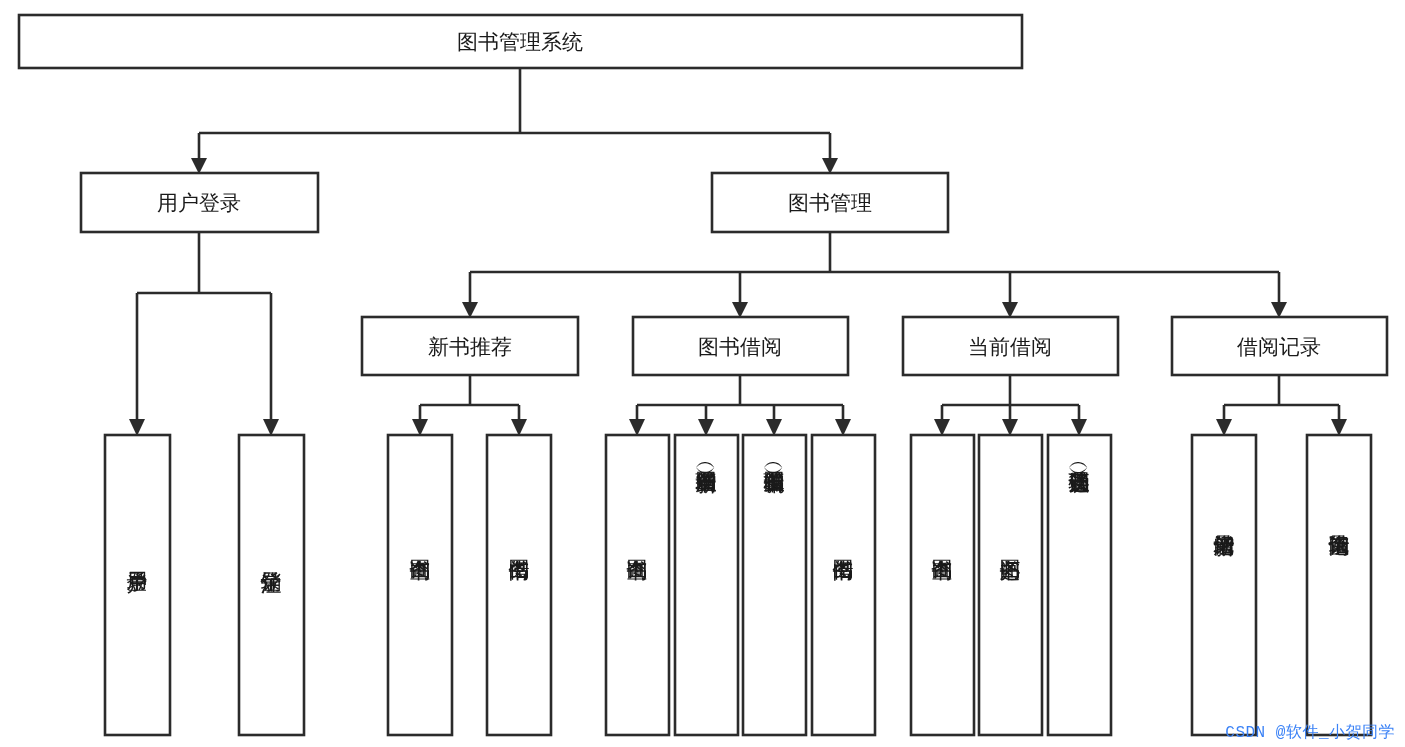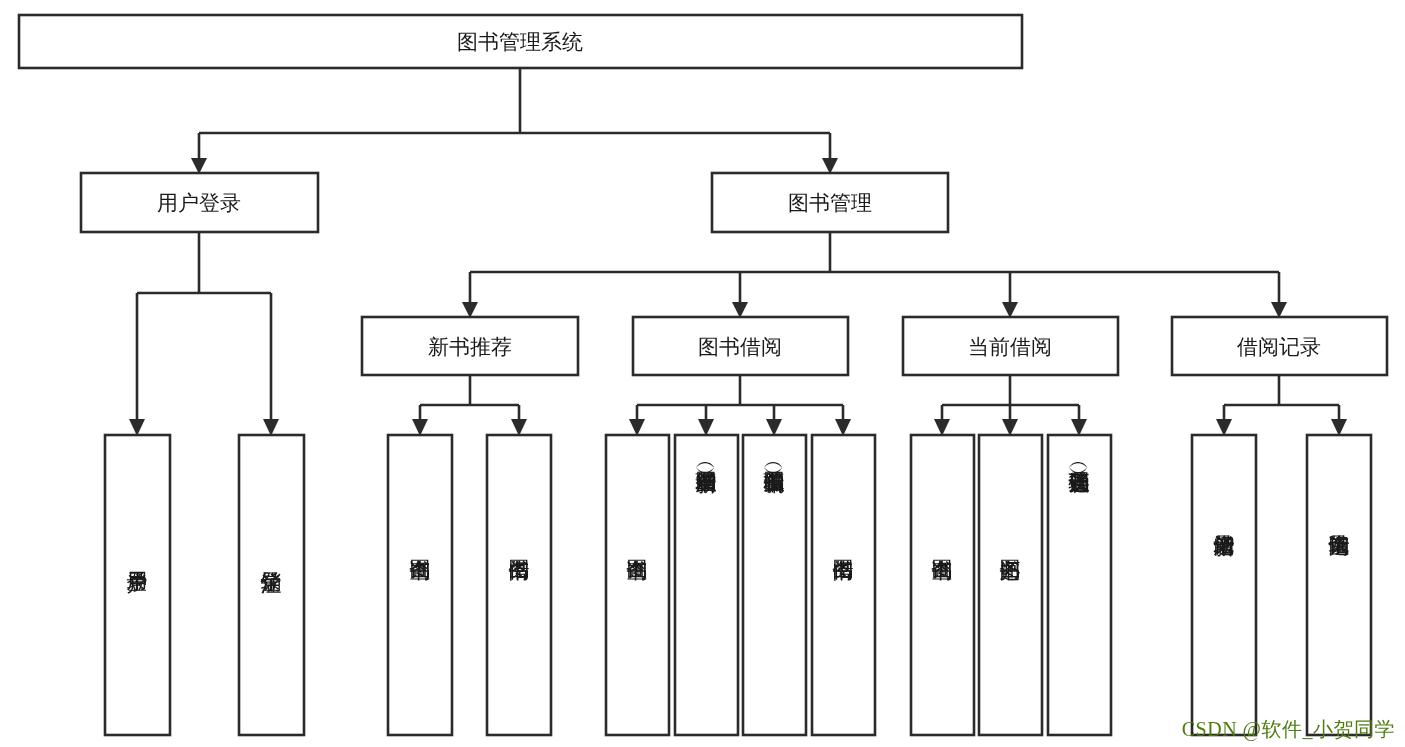--- a/index.html
+++ b/index.html
@@ -47,23 +47,23 @@
     stroke-linecap: butt;
   }
   .arrow-head {
     fill: #2b2b2b;
     stroke: none;
   }
   .watermark {
     position: absolute;
     right: 10px;
     bottom: 4px;
-    font-family: Liberation Serif, serif;
-    font-size: 20px;
-    color: #4d7c0f;
+    font-family: Liberation Mono, monospace;
+    font-size: 16px;
+    color: #3b82f6;
     letter-spacing: 0.5px;
     white-space: nowrap;
     pointer-events: none;
   }
 </style>
 </head>
 <body>
 
 <div id="diagram-root">
 

